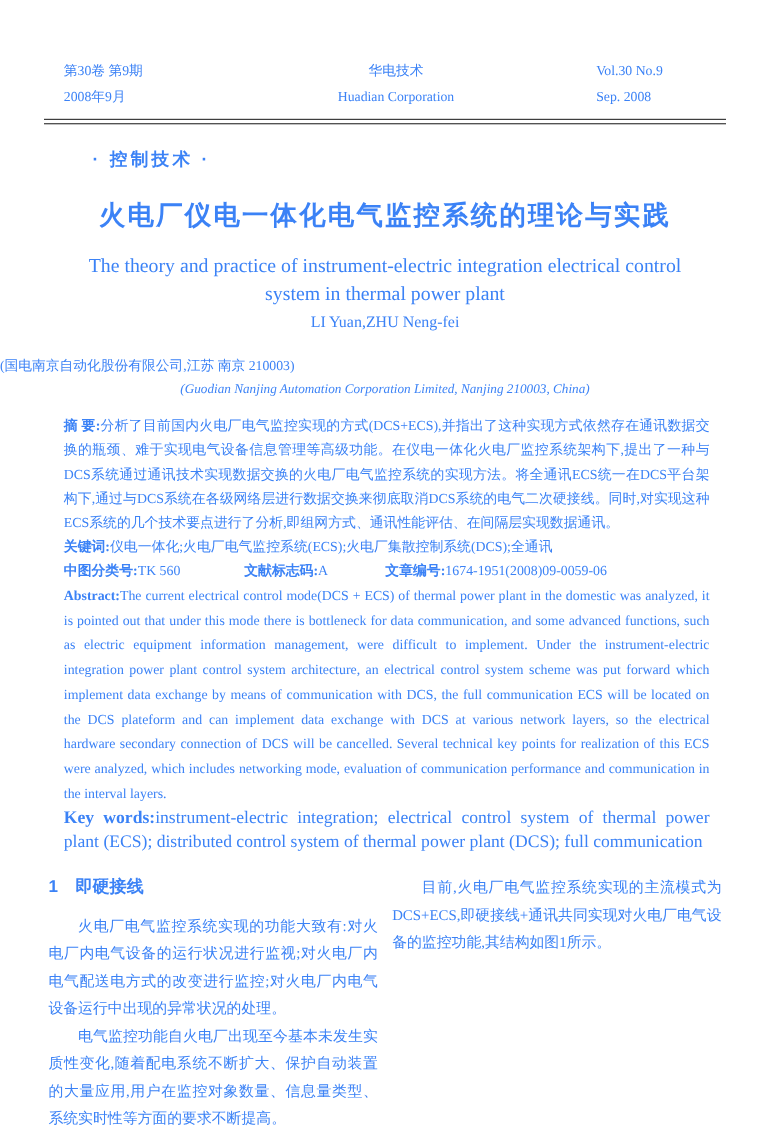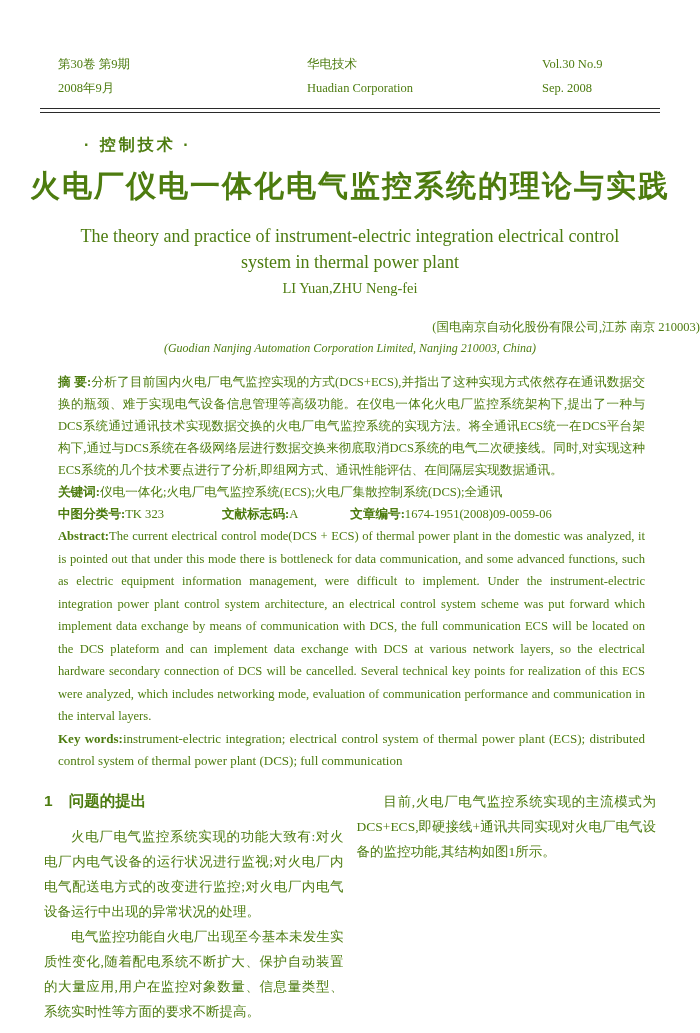--- a/index.html
+++ b/index.html
@@ -1,62 +1,62 @@
 <!DOCTYPE html>
 <html><head>
 <meta charset="utf-8">
 <style>
   * { margin:0; padding:0; box-sizing:border-box; }
   html,body { background:#fff; }
   .page {
     position:relative; width:700px; height:1033px; margin:0 auto;
-    background:#fff; color:#4d7c0f; overflow:hidden;
+    background:#fff; color:#3b82f6; overflow:hidden;
     font-family:"Liberation Serif","DejaVu Serif",serif;
   }
   
   .jheader {
     display:flex; justify-content:space-between; align-items:flex-start;
     padding:52px 48px 0 58px;
   }
   .jheader .col { font-size:12.5px; line-height:24px; }
   .jheader .col.left  { text-align:left;  min-width:120px; }
-  .jheader .col.center{ text-align:left; }
+  .jheader .col.center{ text-align:center; }
   .jheader .col.right { text-align:left; min-width:110px; }
   .double-rule {
     margin:8px 40px 0 40px; height:5px;
     border-top:1.6px solid #2a2a2a; border-bottom:1.6px solid #2a2a2a;
   }
   
   .section-label {
     margin:22px 0 0 84px; font-size:16px; font-weight:bold;
     letter-spacing:3px; font-family:"Liberation Sans","DejaVu Sans",sans-serif;
   }
   
   .title-cn {
-    margin-top:10px; text-align:center; font-size:30px; font-weight:bold;
+    margin-top:24px; text-align:center; font-size:24px; font-weight:bold;
     letter-spacing:2px; font-family:"Liberation Sans","DejaVu Sans",sans-serif;
   }
   .title-en {
     margin:16px auto 0; max-width:580px; text-align:center;
     font-size:18px; line-height:26px;
   }
   .authors-cn { margin-top:20px; text-align:center; font-size:13.5px; letter-spacing:1px; }
   .authors-en { margin-top:5px;  text-align:center; font-size:14.5px; }
-  .affil-cn   { margin-top:22px; text-align:right; font-size:12.5px; }
+  .affil-cn   { margin-top:22px; text-align:left; font-size:12.5px; }
   .affil-en   { margin-top:5px;  text-align:center; font-size:12px;font-style:italic; }
   
   .abstract-block { margin:15px 55px 0 58px; }
   .abstract-block p { text-align:justify; }
   .cn-ab   { font-size:12.6px; line-height:22px; }
   .cn-kw   { font-size:12.6px; line-height:22px; }
   .meta-line { font-size:12.6px; line-height:22px; display:flex; }
   .meta-line .seg2 { margin-left:58px;text-align:center; }
   .meta-line .seg3 { margin-left:52px; }
   .en-ab { font-size:12.6px; line-height:22.5px; }
-  .en-kw { font-size:13px; line-height:22.5px; }
+  .en-kw { font-size:16px; line-height:22.5px; }
   .lbl { font-weight:bold; }
   
   .body-cols {
     display:flex; gap:13px; margin:16px 44px 0 44px; height:286px;
   }
   .colL, .colR { width:305px; display:flex; flex-direction:column; }
   .sec-head {
     font-size:15.5px; font-weight:bold; margin:2px 0 12px 0;
     font-family:"Liberation Sans","DejaVu Sans",sans-serif;
   }
@@ -94,31 +94,31 @@
   <div class="title-en">The theory and practice of instrument-electric integration electrical control system in thermal power plant</div>
 
   <div class="authors-en">LI Yuan,ZHU Neng-fei</div>
   <div class="affil-cn">(国电南京自动化股份有限公司,江苏 南京  210003)</div>
   <div class="affil-en">(Guodian Nanjing Automation Corporation Limited, Nanjing 210003, China)</div>
 
   <div class="abstract-block">
     <p class="cn-ab"><span class="lbl">摘  要:</span><span>分析了目前国内火电厂电气监控实现的方式(DCS+ECS),并指出了这种实现方式依然存在通讯数据交换的瓶颈、难于实现电气设备信息管理等高级功能。在仪电一体化火电厂监控系统架构下,提出了一种与DCS系统通过通讯技术实现数据交换的火电厂电气监控系统的实现方法。将全通讯ECS统一在DCS平台架构下,通过与DCS系统在各级网络层进行数据交换来彻底取消DCS系统的电气二次硬接线。同时,对实现这种ECS系统的几个技术要点进行了分析,即组网方式、通讯性能评估、在间隔层实现数据通讯。</span></p>
     <p class="cn-kw"><span class="lbl">关键词:</span><span>仪电一体化;火电厂电气监控系统(ECS);火电厂集散控制系统(DCS);全通讯</span></p>
     <div class="meta-line">
-      <span class="seg1"><span class="lbl">中图分类号:</span><span>TK 323</span></span>
+      <span class="seg1"><span class="lbl">中图分类号:</span><span>TK 560</span></span>
       <span class="seg2"><span class="lbl">文献标志码:</span><span>A</span></span>
       <span class="seg3"><span class="lbl">文章编号:</span><span>1674-1951(2008)09-0059-06</span></span>
     </div>
     <p class="en-ab"><span class="lbl">Abstract:</span><span>The current electrical control mode(DCS + ECS) of thermal power plant in the domestic was analyzed, it is pointed out that under this mode there is bottleneck for data communication, and some advanced functions, such as electric equipment information management, were difficult to implement. Under the instrument-electric integration power plant control system architecture, an electrical control system scheme was put forward which implement data exchange by means of communication with DCS, the full communication ECS will be located on the DCS plateform and can implement data exchange with DCS at various network layers, so the electrical hardware secondary connection of DCS will be cancelled. Several technical key points for realization of this ECS were analyzed, which includes networking mode, evaluation of communication performance and communication in the interval layers.</span></p>
     <p class="en-kw"><span class="lbl">Key words:</span><span>instrument-electric integration; electrical control system of thermal power plant (ECS); distributed control system of thermal power plant (DCS); full communication</span></p>
   </div>
 
   <div class="body-cols">
     <div class="colL">
-      <div class="sec-head"><span class="num">1</span><span>问题的提出</span></div>
+      <div class="sec-head"><span class="num">1</span><span>即硬接线</span></div>
       <p class="bodyp">火电厂电气监控系统实现的功能大致有:对火电厂内电气设备的运行状况进行监视;对火电厂内电气配送电方式的改变进行监控;对火电厂内电气设备运行中出现的异常状况的处理。</p>
       <p class="bodyp">电气监控功能自火电厂出现至今基本未发生实质性变化,随着配电系统不断扩大、保护自动装置的大量应用,用户在监控对象数量、信息量类型、系统实时性等方面的要求不断提高。</p>
 
     </div>
     <div class="colR">
       <p class="bodyp">目前,火电厂电气监控系统实现的主流模式为DCS+ECS,即硬接线+通讯共同实现对火电厂电气设备的监控功能,其结构如图1所示。</p>
 
     </div>
   </div>
 

